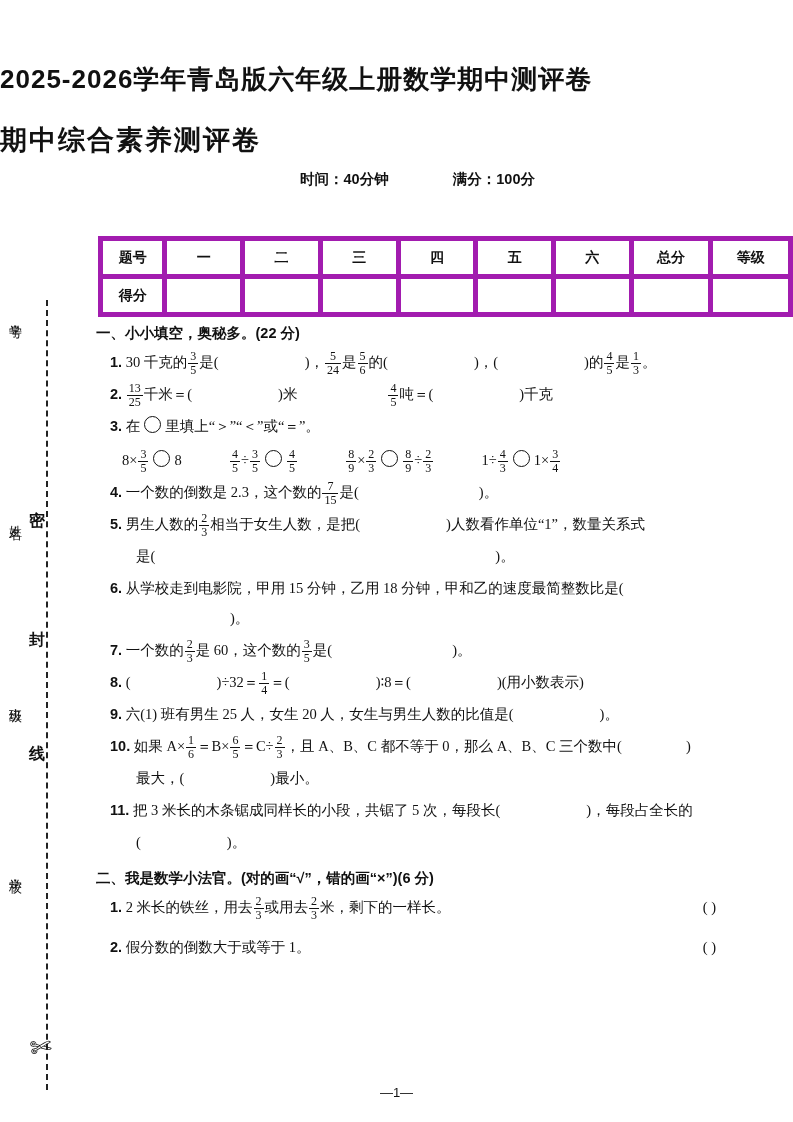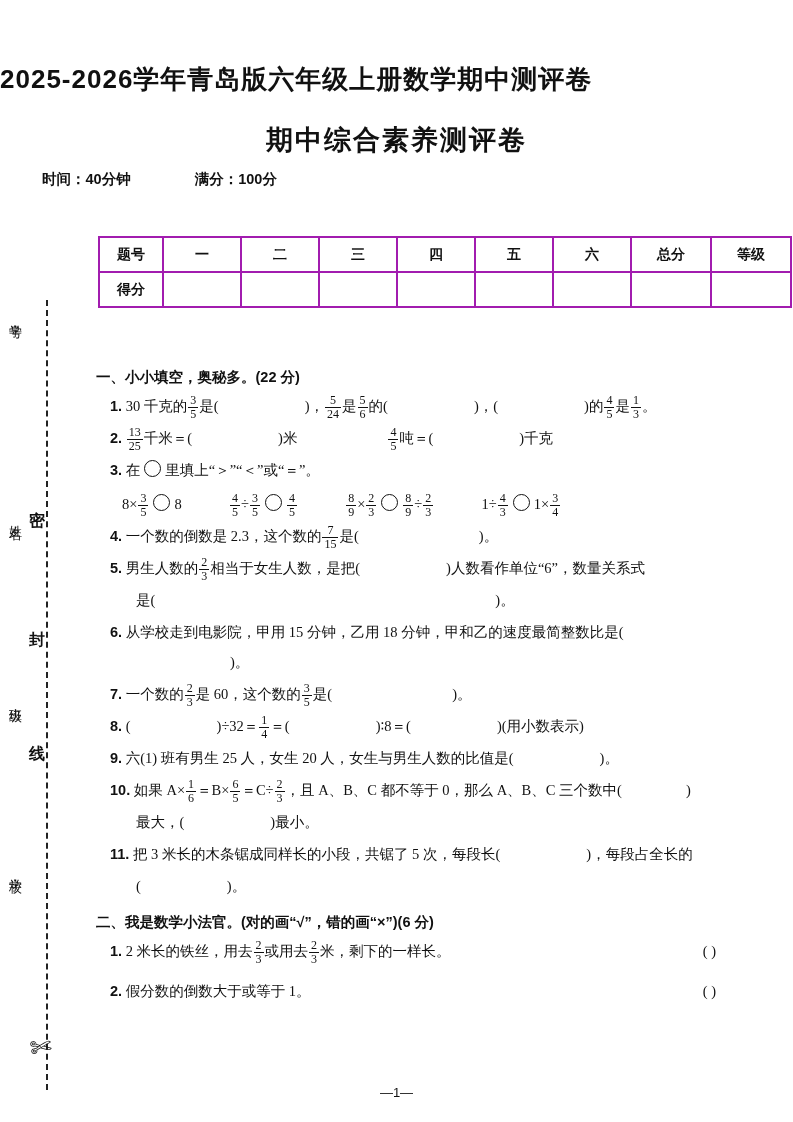--- a/index.html
+++ b/index.html
@@ -45,48 +45,48 @@
     transform:rotate(-8deg);
   }
 
   
   .hdr1{
     position:absolute;left:0;right:0;top:62px;text-align:left;
     font-family:"Liberation Sans", sans-serif;
     font-weight:bold;font-size:26px;letter-spacing:1px;
   }
   .hdr2{
-    position:absolute;left:0;right:0;top:122px;text-align:center;
+    position:absolute;left:0;right:0;top:122px;
     font-family:"Liberation Sans", sans-serif;
     font-weight:bold;font-size:27px;letter-spacing:2px;
   }
   .hdr3{
-    position:absolute;left:0;right:0;top:170px;text-align:left;
+    position:absolute;left:0;right:0;top:170px;text-align:center;
     font-family:"Liberation Sans", sans-serif;
     font-weight:bold;font-size:14.5px;padding-left:42px;
   }
   .hdr3 .gap{display:inline-block;width:56px;}
 
   
   .score-table{
     position:absolute;left:98px;top:236px;
     border-collapse:collapse;
   }
   .score-table td{
-    border:2px solid #a21caf;
+    border:5px solid #a21caf;
     width:74px;height:31px;
     text-align:center;vertical-align:middle;
     font-family:"Liberation Sans", sans-serif;
     font-size:14px;font-weight:bold;
   }
   .score-table td.lbl{width:60px;}
   .score-table td.wide{width:76px;}
 
   
-  .content{position:absolute;left:96px;top:318px;width:620px;margin-top:44px;}
+  .content{position:absolute;left:96px;top:318px;width:620px;}
   .sec{
     font-family:"Liberation Sans", sans-serif;
     font-size:14.5px;font-weight:bold;
     margin:6px 0 4px 0;
   }
   .q{
     font-size:14.5px;
     line-height:30px;
     margin:0 0 2px 0;
     padding-left:14px;
@@ -210,21 +210,21 @@
       <span>1÷</span><span class="frac"><span class="n">4</span><span class="d">3</span></span><span class="circ"></span><span>1×</span><span class="frac"><span class="n">3</span><span class="d">4</span></span>
     </div>
 
     <div class="q">
       <span class="idx">4.</span>
       <span>一个数的倒数是 2.3，这个数的</span><span class="frac"><span class="n">7</span><span class="d">15</span></span><span>是(</span><span class="xblank"></span><span>)。</span>
     </div>
 
     <div class="q">
       <span class="idx">5.</span>
-      <span>男生人数的</span><span class="frac"><span class="n">2</span><span class="d">3</span></span><span>相当于女生人数，是把(</span><span class="wblank"></span><span>)人数看作单位“6”，数量关系式</span>
+      <span>男生人数的</span><span class="frac"><span class="n">2</span><span class="d">3</span></span><span>相当于女生人数，是把(</span><span class="wblank"></span><span>)人数看作单位“1”，数量关系式</span>
     </div>
     <div class="q" style="padding-left:40px;">
       <span>是(</span><span style="display:inline-block;width:340px;"></span><span>)。</span>
     </div>
 
     <div class="q">
       <span class="idx">6.</span>
       <span>从学校走到电影院，甲用 15 分钟，乙用 18 分钟，甲和乙的速度最简整数比是(</span><span class="xblank"></span><span>)。</span>
     </div>
 

